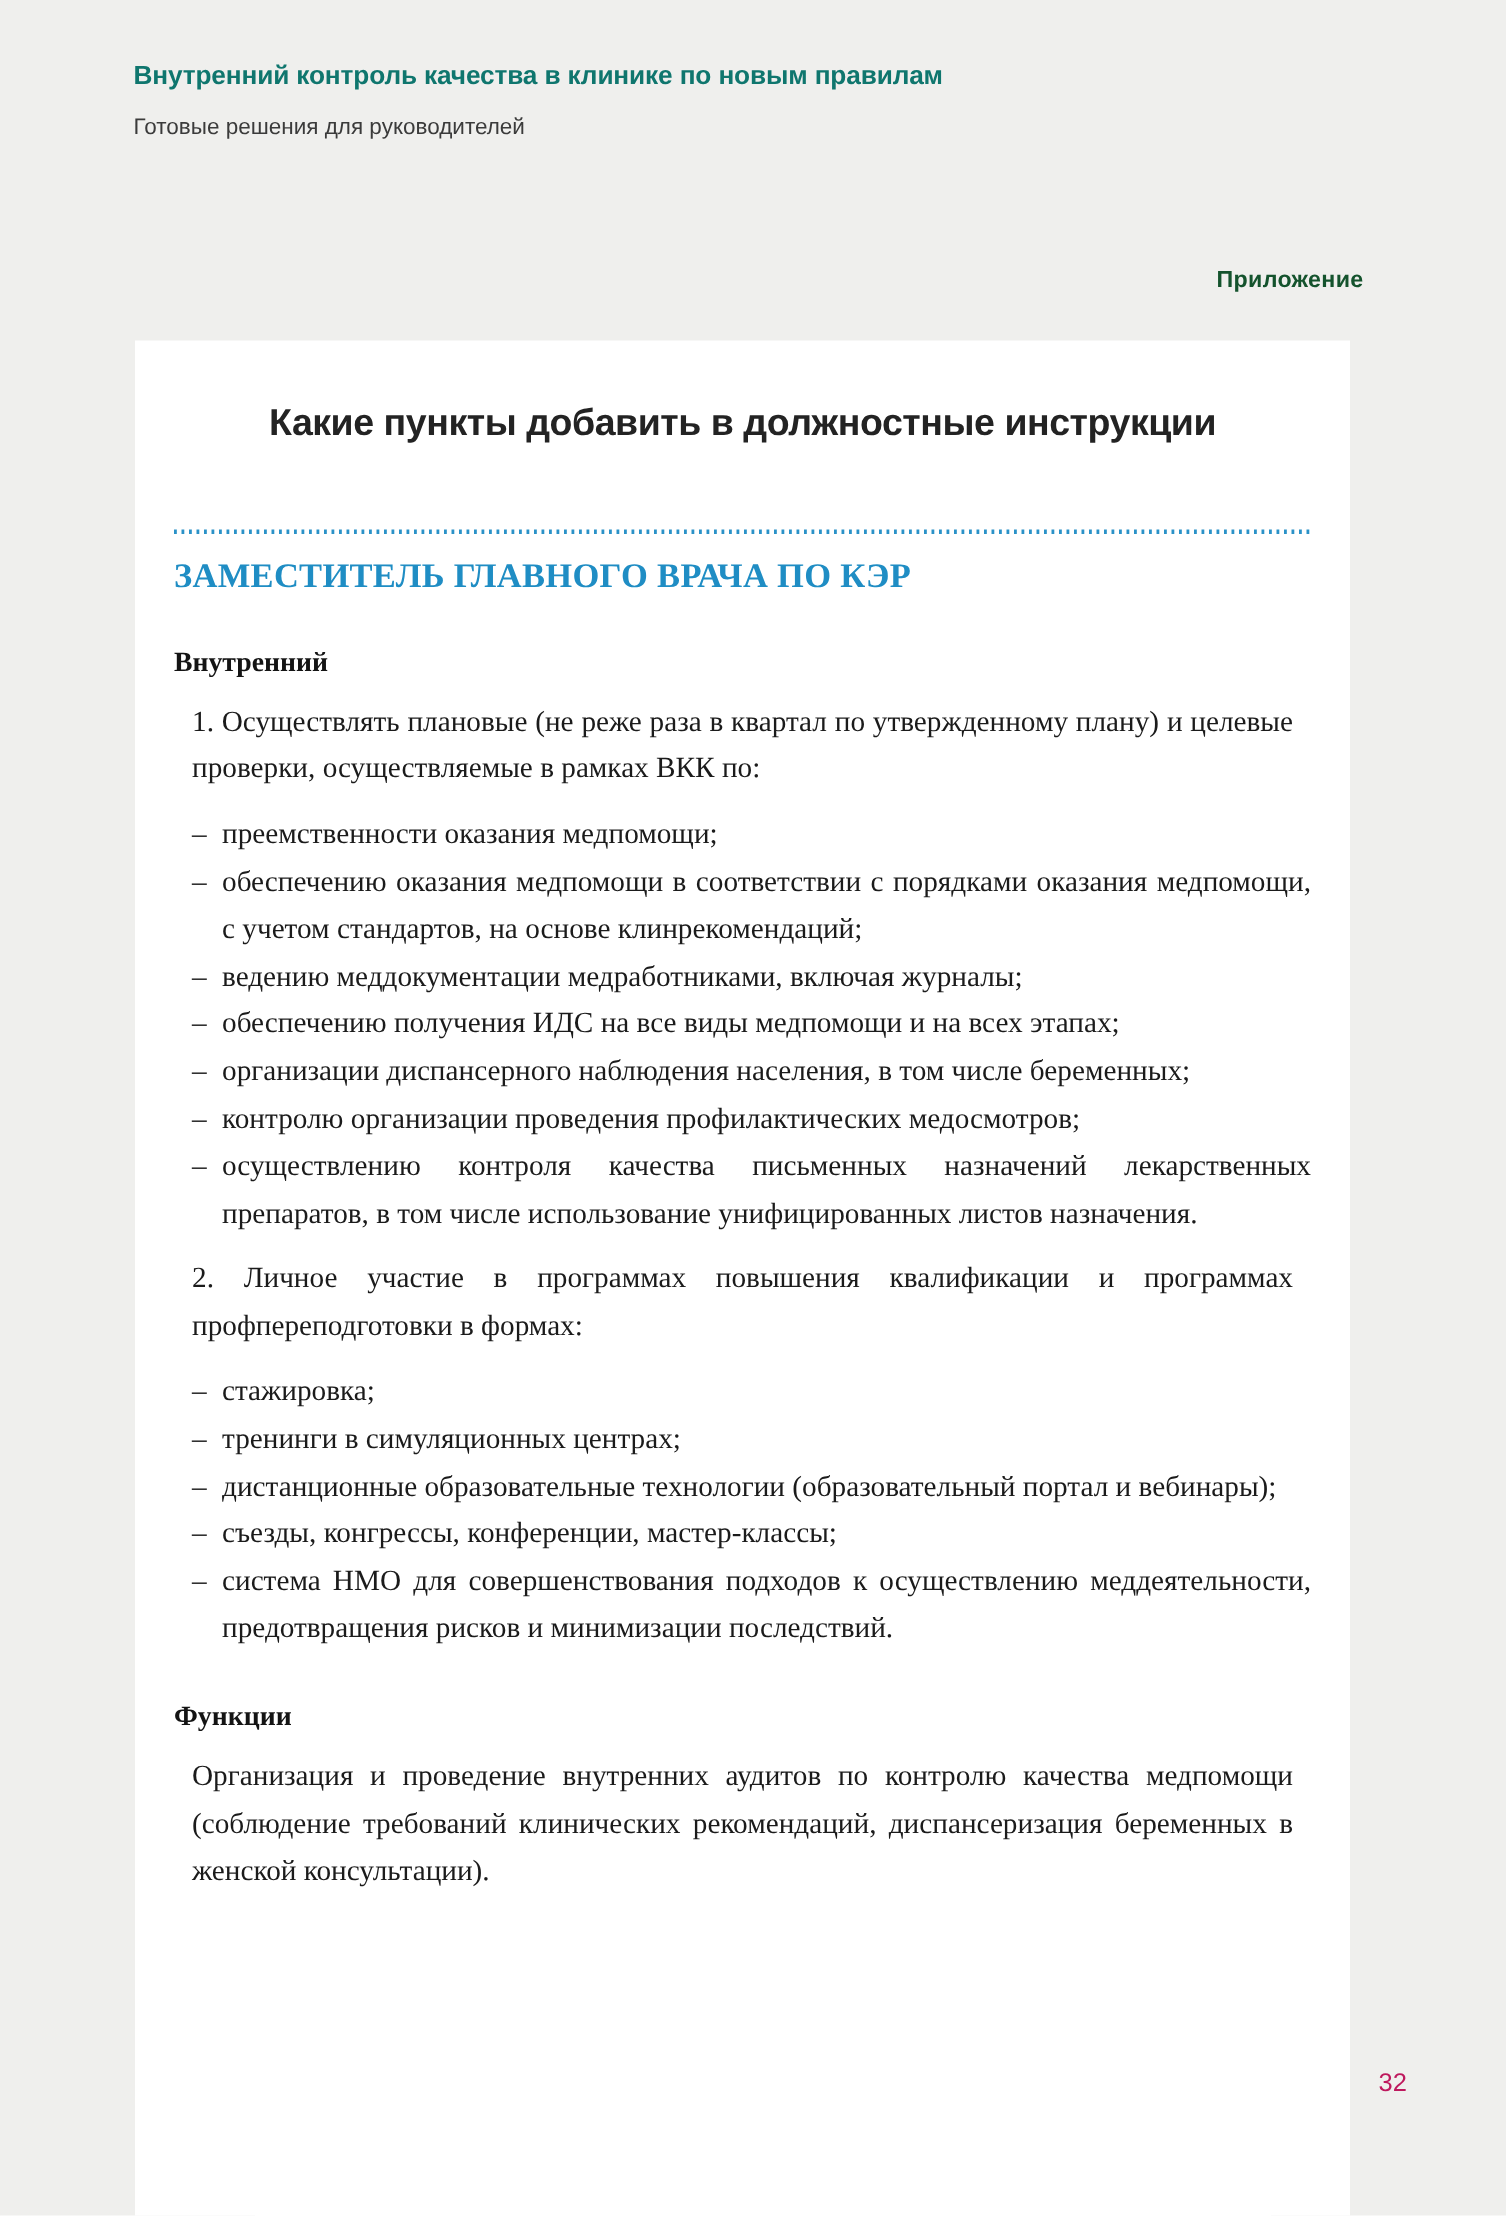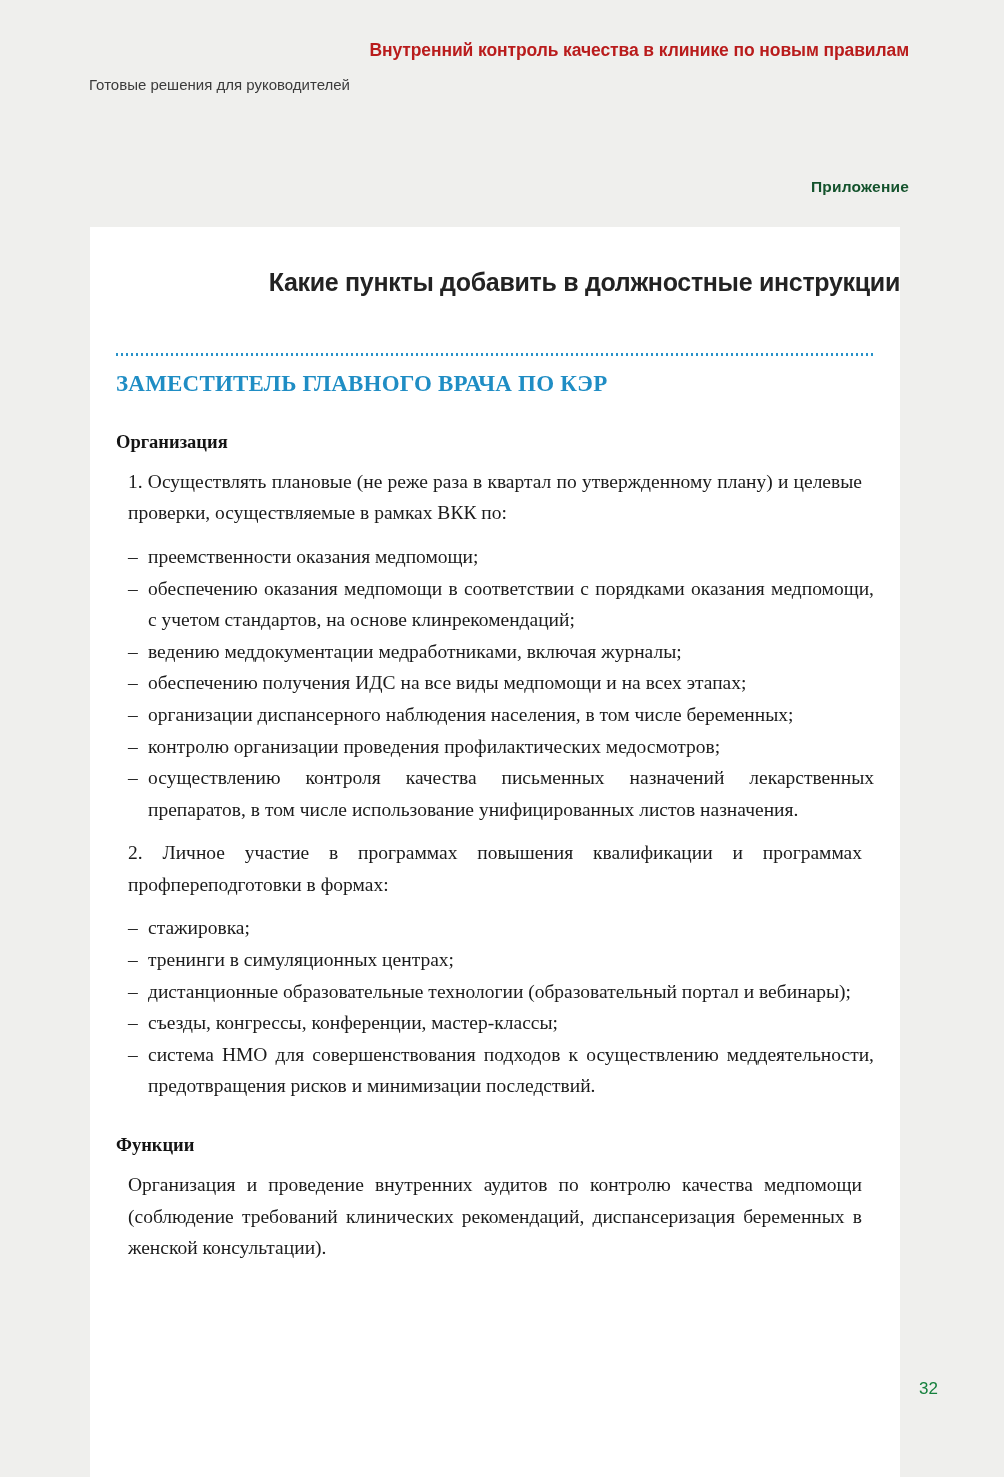--- a/index.html
+++ b/index.html
@@ -19,25 +19,24 @@
   .doc-header {
     position: absolute;
     left: 89px;
     top: 40px;
     width: 820px;
   }
   .doc-header .h-title {
     font-family: "Liberation Sans", sans-serif;
     font-size: 17.5px;
     font-weight: bold;
-    color: #b91c1c;
+    color: #0f766e;
     letter-spacing: -0.1px;
     line-height: 1.2;
     white-space: nowrap;
-    text-align: right;
   }
   .doc-header .h-sub {
     font-family: "Liberation Sans", sans-serif;
     font-size: 15px;
     font-weight: normal;
     color: #3b3b3b;
     line-height: 1.3;
     margin-top: 14px;
     white-space: nowrap;
   }
@@ -59,21 +58,21 @@
     position: absolute;
     left: 90px;
     top: 227px;
     width: 810px;
     bottom: 0;
     background: #ffffff;
   }
 
   .card-title {
     margin: 40px 0 0 0;
-    text-align: right;
+    text-align: center;
     font-family: "Liberation Sans", sans-serif;
     font-size: 25px;
     font-weight: bold;
     color: #232323;
     letter-spacing: -0.3px;
     line-height: 1.2;
   }
 
   
   .dotted-rule {
@@ -147,21 +146,21 @@
     color: #1b1b1b;
   }
 
   
   .page-number {
     position: absolute;
     left: 919px;
     top: 1379px;
     font-family: "Liberation Sans", sans-serif;
     font-size: 17px;
-    color: #15803d;
+    color: #be185d;
   }
 </style>
 </head>
 <body>
 
 <div class="doc-header">
   <div class="h-title">Внутренний контроль качества в клинике по новым правилам</div>
   <div class="h-sub">Готовые решения для руководителей</div>
 </div>
 
@@ -170,21 +169,21 @@
 <div class="card">
 
   <h1 class="card-title">Какие пункты добавить в должностные инструкции</h1>
 
   <div class="dotted-rule"></div>
 
   <div class="section-heading">ЗАМЕСТИТЕЛЬ ГЛАВНОГО ВРАЧА ПО КЭР</div>
 
   <div class="body-wrap">
 
-    <div class="sub-heading">Организация</div>
+    <div class="sub-heading">Внутренний</div>
 
     <p class="para last-line-left">1. Осуществлять плановые (не реже раза в квартал по утвержденному плану) и целевые проверки, осуществляемые в рамках ВКК по:</p>
 
     <ul class="dash-list">
       <li>преемственности оказания медпомощи;</li>
       <li>обеспечению оказания медпомощи в соответствии с порядками оказания медпомощи, с учетом стандартов, на основе клинрекомендаций;</li>
       <li>ведению меддокументации медработниками, включая журналы;</li>
       <li>обеспечению получения ИДС на все виды медпомощи и на всех этапах;</li>
       <li>организации диспансерного наблюдения населения, в том числе беременных;</li>
       <li>контролю организации проведения профилактических медосмотров;</li>

